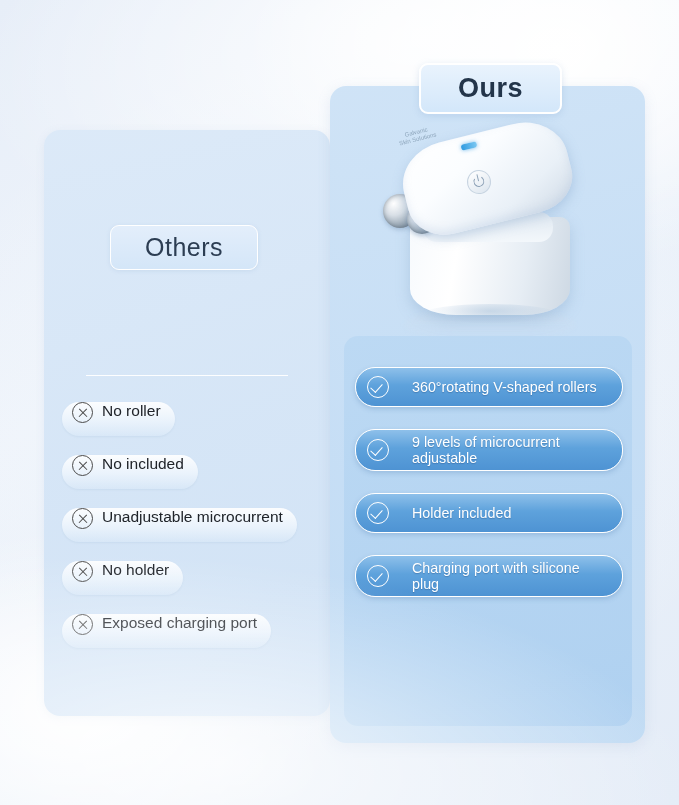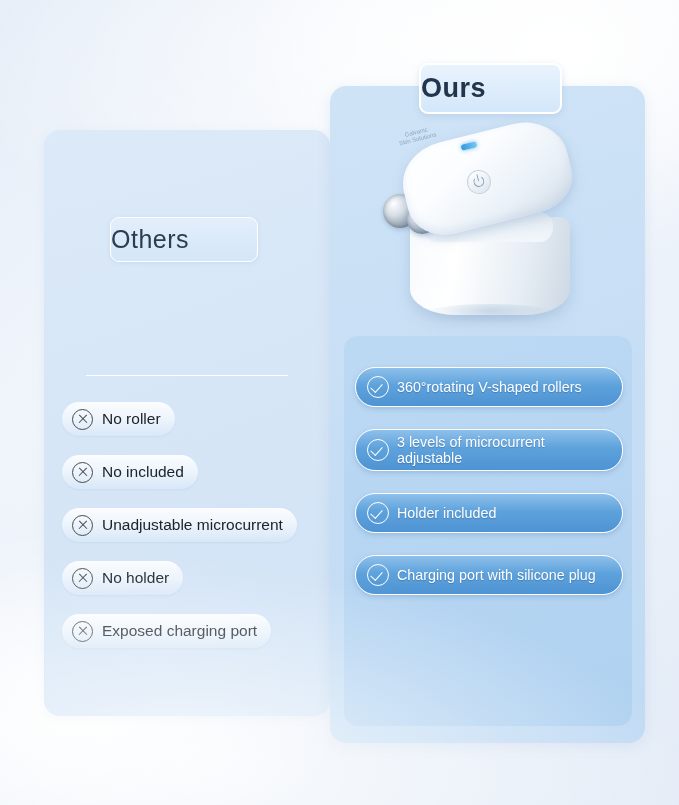--- a/index.html
+++ b/index.html
@@ -67,26 +67,27 @@
     background: linear-gradient(165deg, rgba(205,226,246,0.95) 0%, rgba(196,221,245,0.95) 50%, rgba(189,217,243,0.93) 100%);
     box-shadow: 0 3px 14px rgba(110,145,190,0.14);
   }
 
   
   .chip {
     position: absolute;
     border-radius: 9px;
     display: flex;
     align-items: center;
+    justify-content: center;
     color: #2c3d52;
     letter-spacing: 0.5px;
   }
   .chip-others {
     left: 110px;
-    top: 217px;
+    top: 225px;
     width: 146px;
     height: 43px;
     font-size: 25px;
     background: linear-gradient(180deg, #e3eefb 0%, #d4e6f8 100%);
     border: 1.5px solid #ffffff;
     box-shadow: 0 1px 4px rgba(130,160,200,0.18);
   }
   .chip-ours {
     left: 419px;
     top: 63px;
@@ -115,21 +116,21 @@
     position: absolute;
     left: 62px;
     top: 402px;
     width: 270px;
   }
   .other-item {
     position: relative;
     height: 34px;
     margin-bottom: 19px;
     display: flex;
-    align-items: center;
+    align-items: flex-start;
     padding-left: 10px;
     border-radius: 17px;
     background: linear-gradient(180deg, rgba(255,255,255,0.92) 0%, rgba(242,248,254,0.72) 55%, rgba(225,238,250,0.25) 100%);
     box-shadow: 0 1px 2px rgba(150,175,205,0.18);
     width: fit-content;
     padding-right: 14px;
   }
   .x-icon {
     width: 19px;
     height: 19px;
@@ -177,20 +178,21 @@
     min-height: 40px;
     margin-bottom: 22px;
     display: flex;
     align-items: center;
     border-radius: 20px;
     padding: 4px 12px 4px 11px;
     background: linear-gradient(180deg, #8ec0ea 0%, #5ea2dc 45%, #4e93d3 100%);
     border: 1.5px solid #ffffff;
     box-shadow: 0 2px 5px rgba(80,125,175,0.3);
     box-sizing: border-box;
+    gap: 15px;
   }
   .check-icon {
     width: 20px;
     height: 20px;
     border-radius: 50%;
     border: 1.6px solid #ffffff;
     position: relative;
     flex: 0 0 auto;
     margin-right: 8px;
   }
@@ -403,21 +405,21 @@
 
   <div class="ours-feature-bg"></div>
 
   <div class="ours-list">
     <div class="ours-item">
       <span class="check-icon"></span>
       <span class="ours-label">360°rotating V-shaped rollers</span>
     </div>
     <div class="ours-item">
       <span class="check-icon"></span>
-      <span class="ours-label">3 levels of microcurrent adjustable</span>
+      <span class="ours-label">9 levels of microcurrent adjustable</span>
     </div>
     <div class="ours-item">
       <span class="check-icon"></span>
       <span class="ours-label">Holder included</span>
     </div>
     <div class="ours-item">
       <span class="check-icon"></span>
       <span class="ours-label">Charging port with silicone plug</span>
     </div>
   </div>

